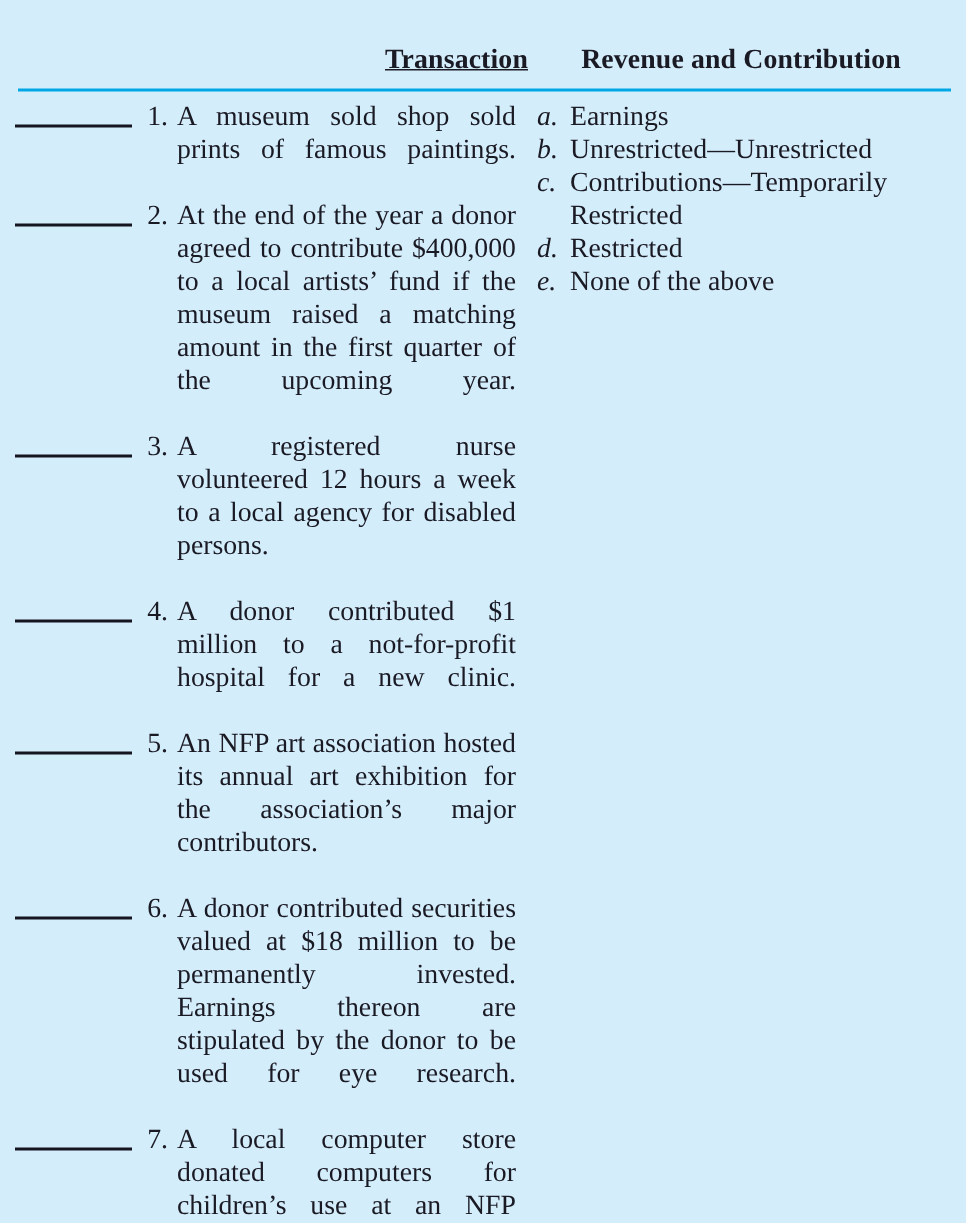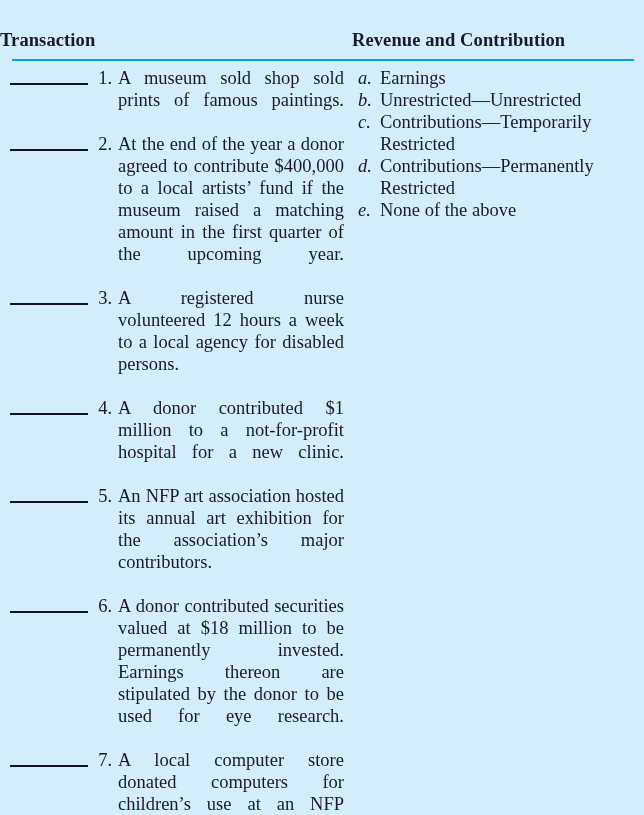--- a/index.html
+++ b/index.html
@@ -25,27 +25,28 @@
   
   .header {
     display: flex;
     flex-direction: row;
     align-items: flex-end;
     padding-top: 4px;
   }
   .header-col-left {
     width: 352px;
     flex: 0 0 352px;
-    text-align: left;
-    box-sizing: border-box;
+    text-align: right;
+    box-sizing: border-box;
+    text-decoration: underline;
   }
   .header-col-right {
     width: 292px;
     flex: 0 0 292px;
-    text-align: left;
+    text-align: center;
     box-sizing: border-box;
     padding-right: 8px;
   }
   .header-title {
     font-weight: bold;
     font-size: 18.5px;
     line-height: 24px;
     letter-spacing: 0.1px;
   }
   .header-title .line {
@@ -267,21 +268,20 @@
       <div class="cls-row">
         <div class="cls-letter">c.</div>
         <div class="cls-text">
           <span>Contributions—Temporarily</span>
           <span class="cont">Restricted</span>
         </div>
       </div>
       <div class="cls-row">
         <div class="cls-letter">d.</div>
         <div class="cls-text">
-          <span>Contributions—Permanently</span>
           <span class="cont">Restricted</span>
         </div>
       </div>
       <div class="cls-row">
         <div class="cls-letter">e.</div>
         <div class="cls-text">
           <span>None of the above</span>
         </div>
       </div>
     </div>

